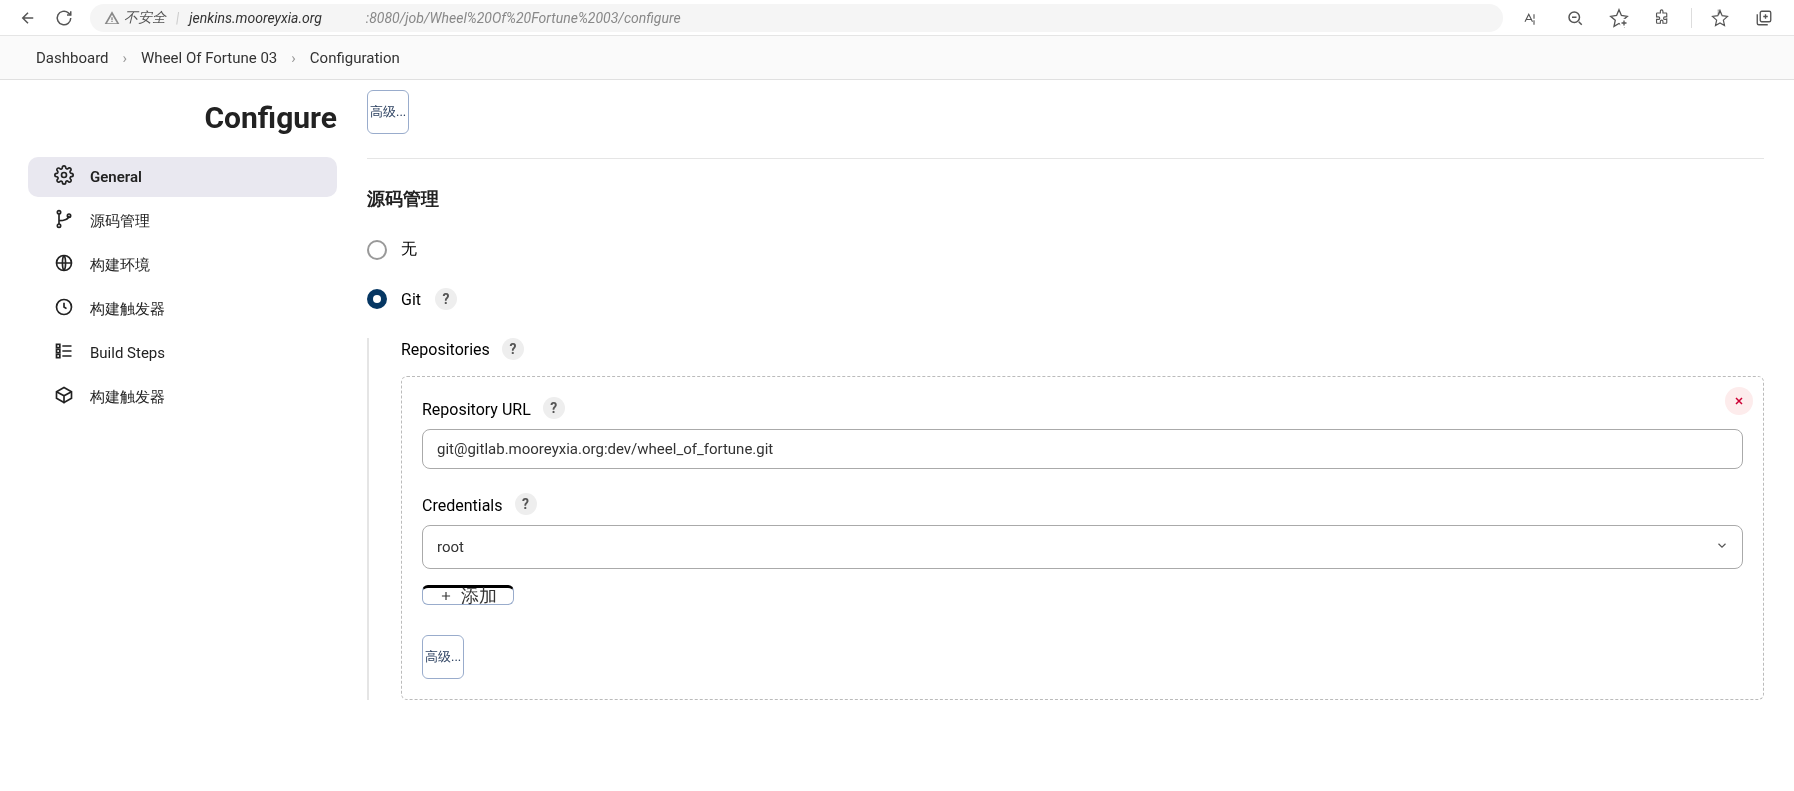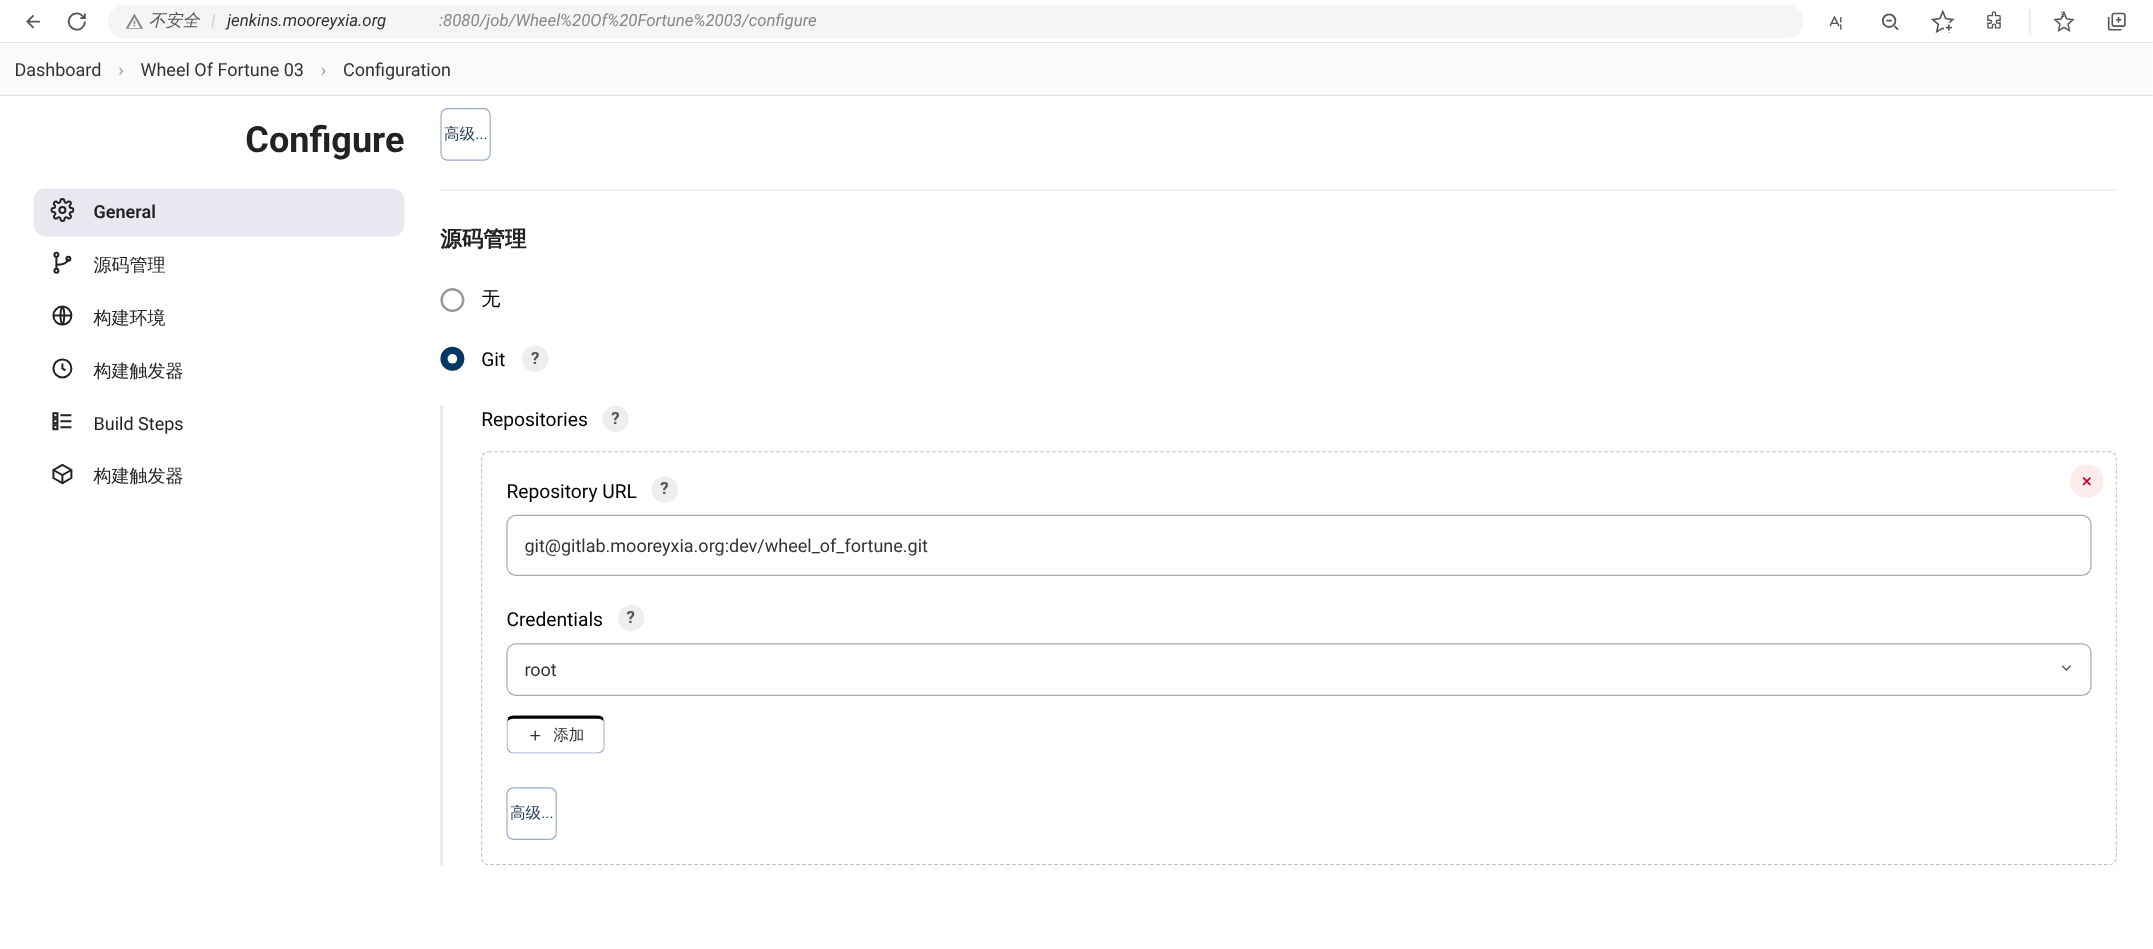--- a/index.html
+++ b/index.html
@@ -79,21 +79,21 @@
   height: 20px;
   background: #ddd;
   margin: 0 4px;
 }
 
 
 .breadcrumb-bar {
   height: 44px;
   display: flex;
   align-items: center;
-  padding: 0 12px;
+  padding: 0 36px;
   border-bottom: 1px solid #e0e0e0;
   background: #fafafa;
   font-size: 15px;
 }
 .breadcrumb-bar .crumb {
   color: #333;
   cursor: pointer;
 }
 .breadcrumb-bar .chev {
   color: #999;
@@ -114,21 +114,21 @@
   font-weight: 700;
   color: #222;
   margin-bottom: 22px;
   text-align: right;
 }
 .side-item {
   display: flex;
   align-items: center;
   gap: 16px;
   height: 40px;
-  padding: 0 14px;
+  padding: 0 26px;
   border-radius: 10px;
   font-size: 15px;
   margin-bottom: 4px;
   cursor: pointer;
   color: #222;
 }
 .side-item.active {
   background: #e9e8f0;
   font-weight: 600;
 }
@@ -250,21 +250,21 @@
 }
 .field-label-row {
   display: flex;
   align-items: flex-end;
   gap: 12px;
   font-size: 16px;
   margin-bottom: 10px;
 }
 .text-input {
   width: 100%;
-  height: 51px;
+  height: 40px;
   border: 1px solid #aaa;
   border-radius: 8px;
   padding: 0 14px;
   font-size: 15px;
   color: #333;
   margin-bottom: 24px;
 }
 .select-wrap {
   position: relative;
   width: 100%;
@@ -286,28 +286,28 @@
   right: 14px;
   top: 50%;
   transform: translateY(-50%);
   pointer-events: none;
   color: #555;
 }
 .add-btn {
   display: inline-flex;
   align-items: center;
   gap: 8px;
-  height: 32px;
+  height: 20px;
   padding: 0 16px;
   border: 1px solid #99accc;
   border-top: 3px solid #000;
   border-radius: 6px;
   background: #fff;
   color: #333;
-  font-size: 13px;
+  font-size: 18px;
   cursor: pointer;
   margin-top: 16px;
 }
 .inner-advanced {
   margin-top: 28px;
 }
 </style>
 </head>
 <body>
 

